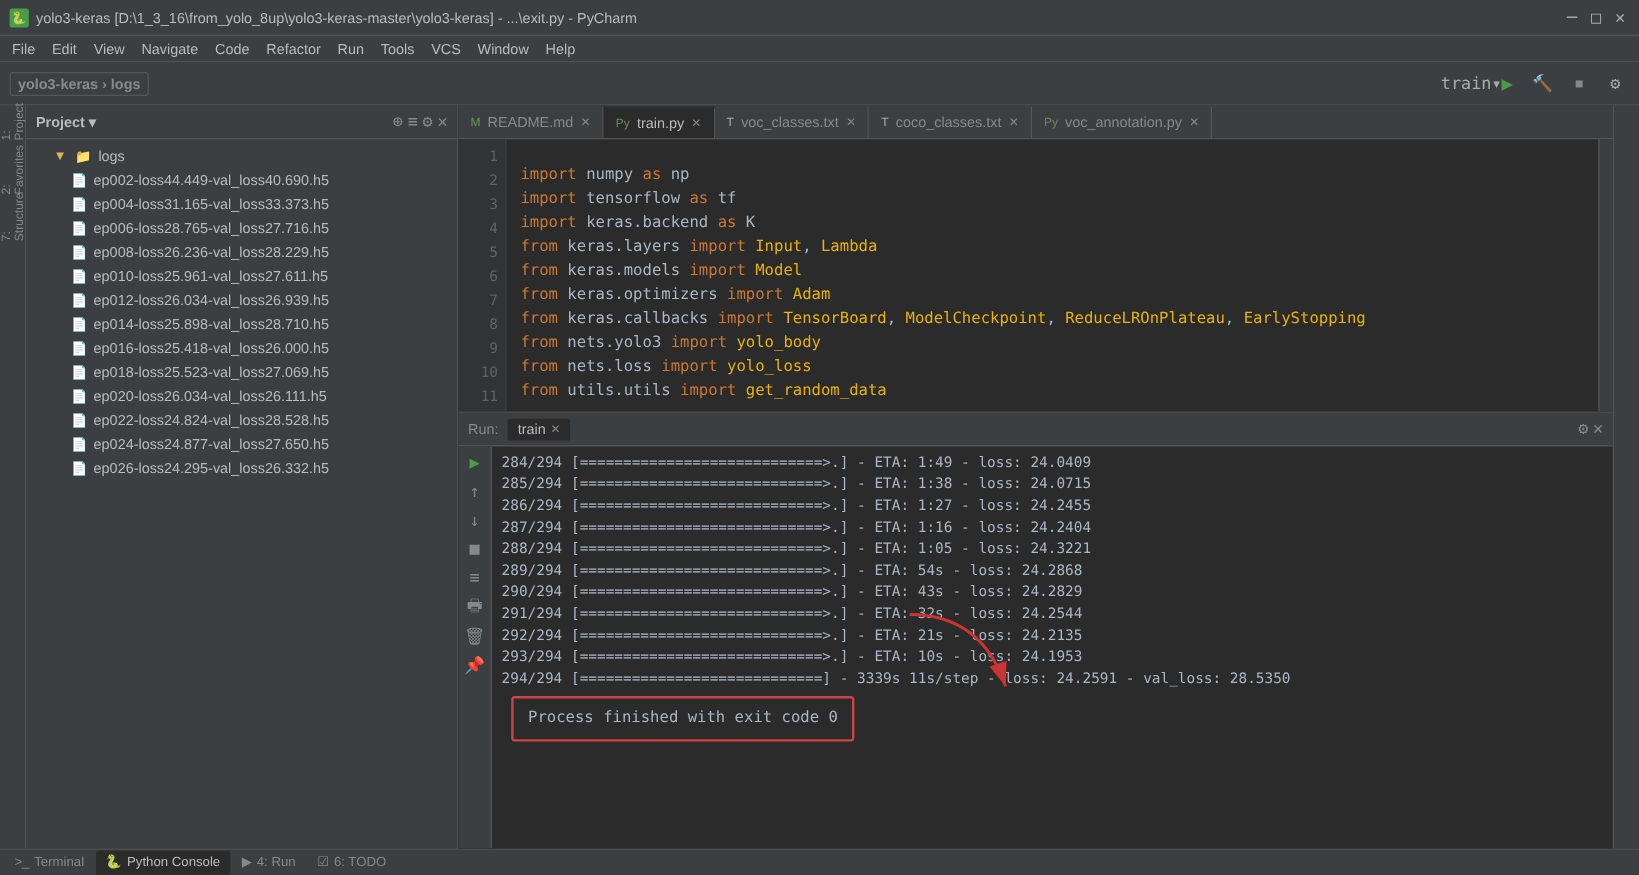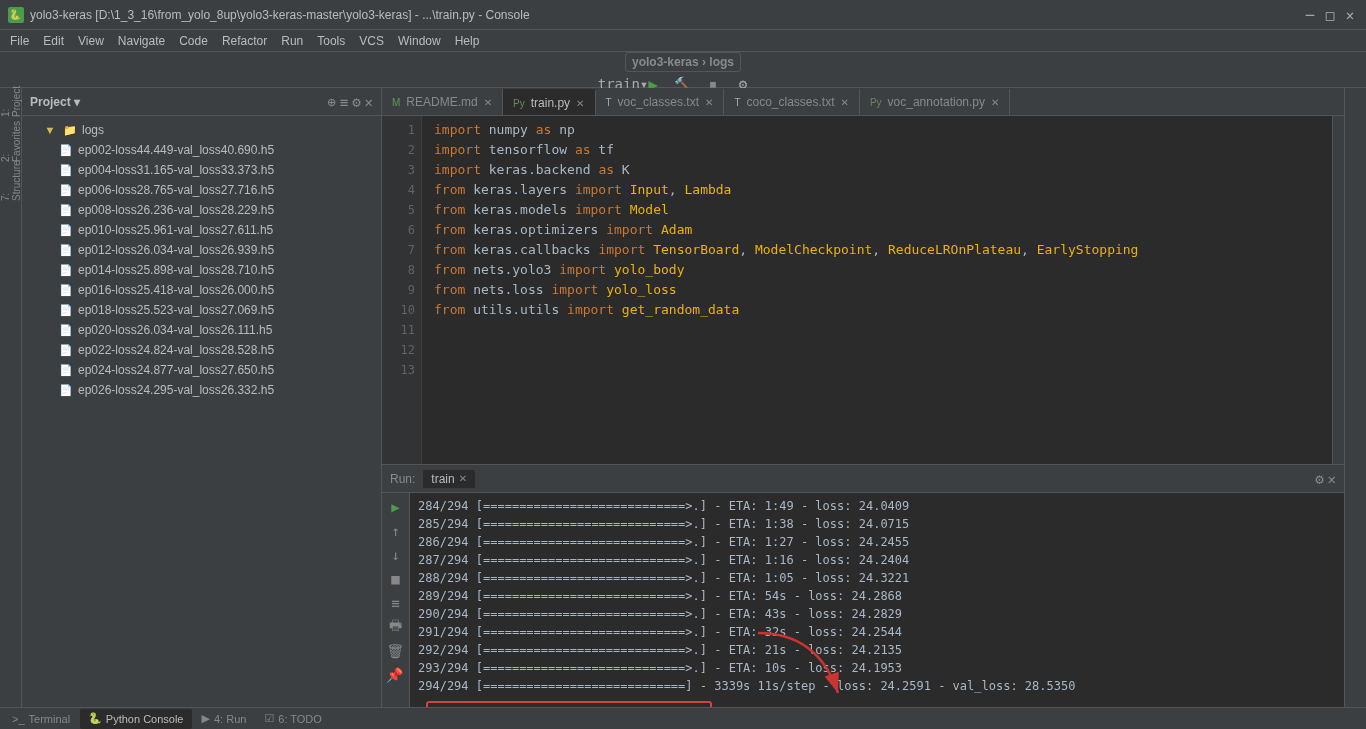--- a/index.html
+++ b/index.html
@@ -41,21 +41,20 @@
 
     
     #toolbar {
       height: 36px;
       background: #3c3f41;
       display: flex;
       align-items: center;
       padding: 0 8px;
       border-bottom: 1px solid #555;
       justify-content: space-between;
-      flex-direction: column;
     }
     #toolbar-left { display: flex; align-items: center; gap: 4px; }
     #project-label { color: #8a8a8a; font-family: Arial, sans-serif; font-size: 12px; font-weight: bold; padding: 2px 6px; border: 1px solid #555; border-radius: 3px; cursor: pointer; }
     #toolbar-right { display: flex; align-items: center; gap: 6px; }
     .toolbar-btn { width: 24px; height: 24px; display: flex; align-items: center; justify-content: center; color: #aaa; cursor: pointer; font-size: 14px; border-radius: 3px; }
 
     
     #main {
       display: flex;
       height: calc(729px - 30px - 22px - 36px - 22px);
@@ -155,32 +154,32 @@
       color: #606366;
       font-size: 12px;
       text-align: right;
       padding: 4px 6px 4px 0;
       line-height: 20px;
       user-select: none;
       border-right: 1px solid #3d3f41;
     }
     #code-content {
       flex: 1;
-      padding: 4px 12px;
+      padding: 20px 12px;
       overflow: auto;
       line-height: 20px;
       font-size: 13px;
     }
     .code-line { white-space: pre; display: block; line-height: 20px; }
     .kw { color: #cc7832; }
     .func { color: #eab308; }
 
     
     #run-panel {
-      height: 243px;
+      height: 364px;
       background: #2b2b2b;
       border-top: 1px solid #555;
       display: flex;
       flex-direction: column;
     }
     #run-panel-header {
       height: 28px;
       background: #3c3f41;
       display: flex;
       align-items: center;
@@ -280,21 +279,21 @@
       background: #3c3f41;
       border-left: 1px solid #555;
     }
   </style>
 </head>
 <body>
 
 <div id="titlebar">
   <div id="titlebar-left">
     <div id="titlebar-icon">🐍</div>
-    <span id="titlebar-title">yolo3-keras [D:\1_3_16\from_yolo_8up\yolo3-keras-master\yolo3-keras] - ...\train.py - Console</span>
+    <span id="titlebar-title">yolo3-keras [D:\1_3_16\from_yolo_8up\yolo3-keras-master\yolo3-keras] - ...\exit.py - PyCharm</span>
   </div>
   <div id="titlebar-controls">
     <div class="tb-btn">─</div>
     <div class="tb-btn">□</div>
     <div class="tb-btn">✕</div>
   </div>
 </div>
 
 <div id="menubar">
 <span class="menu-item">File</span>

